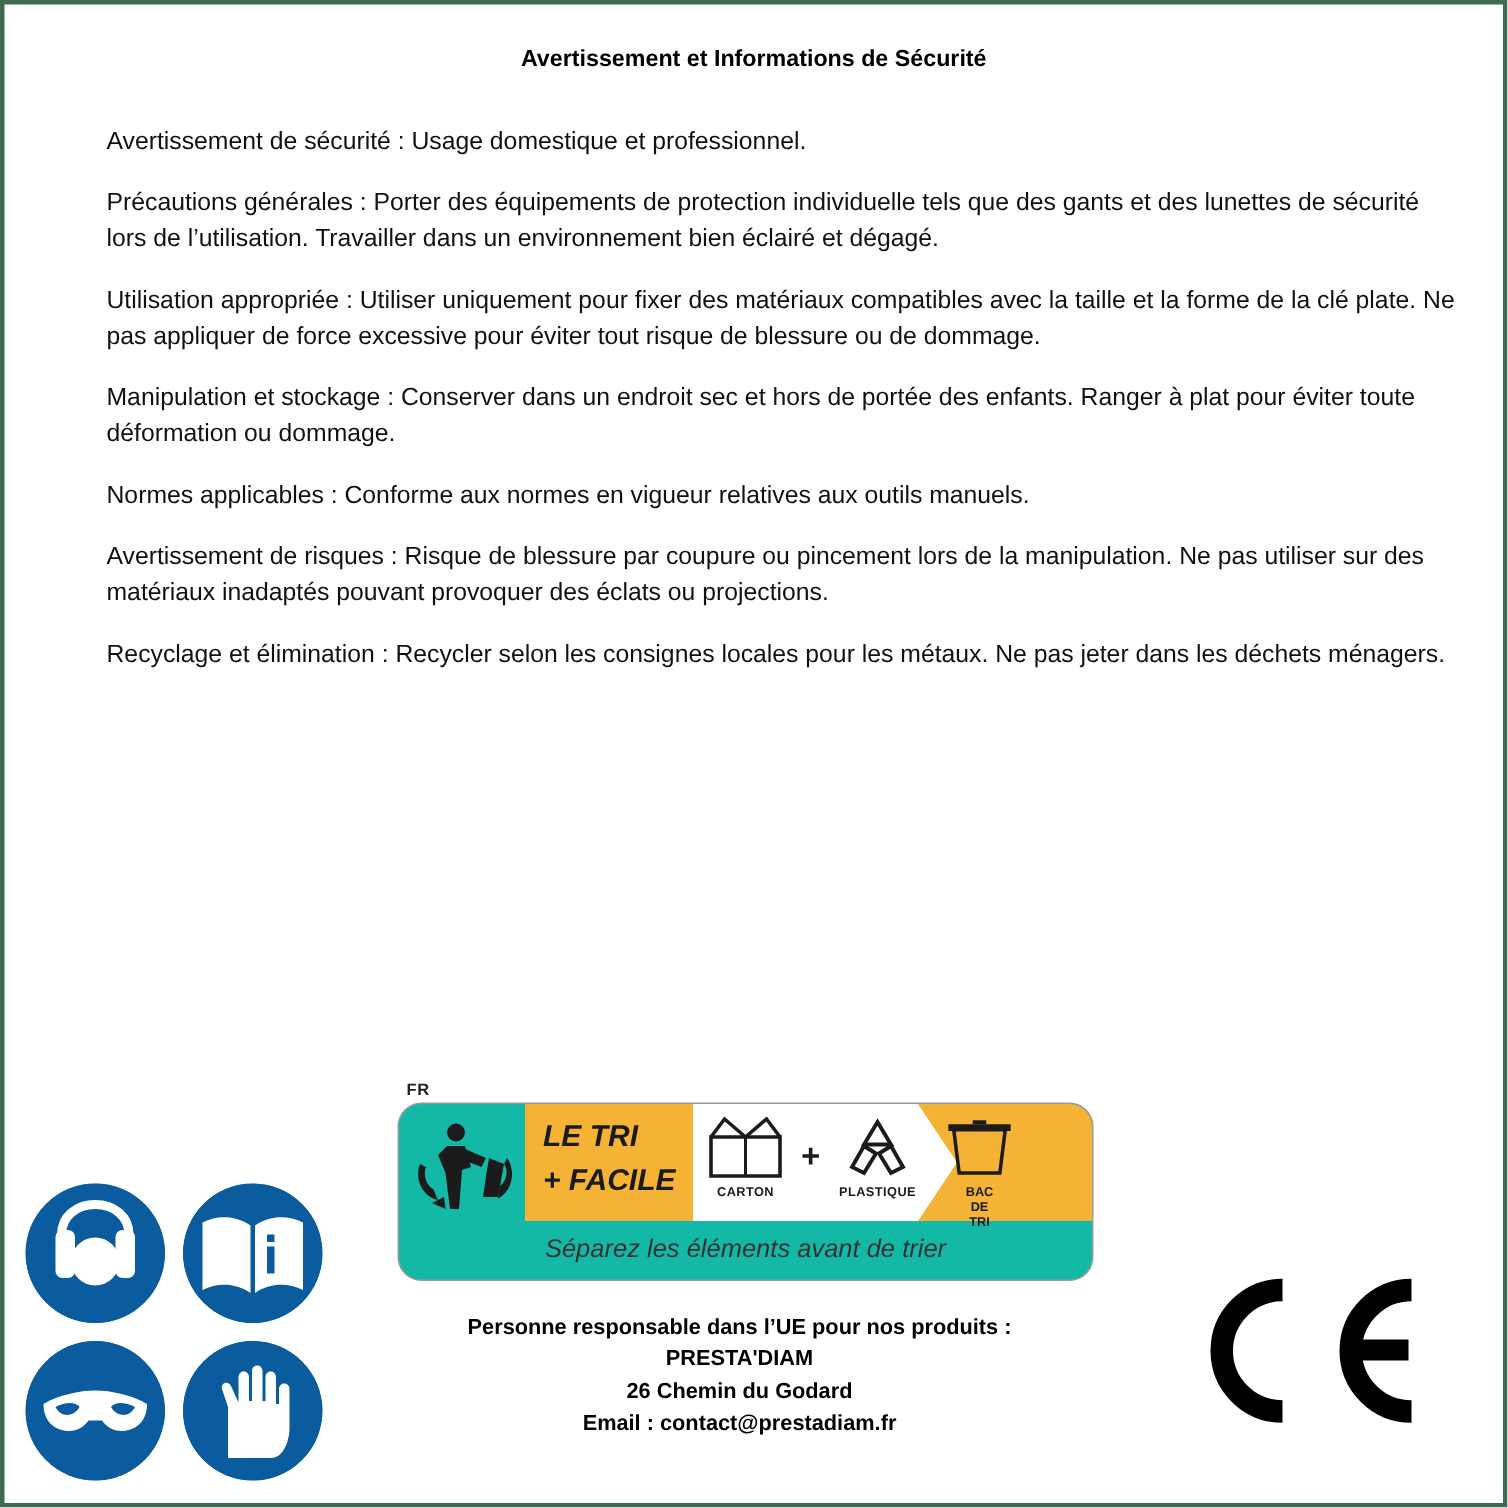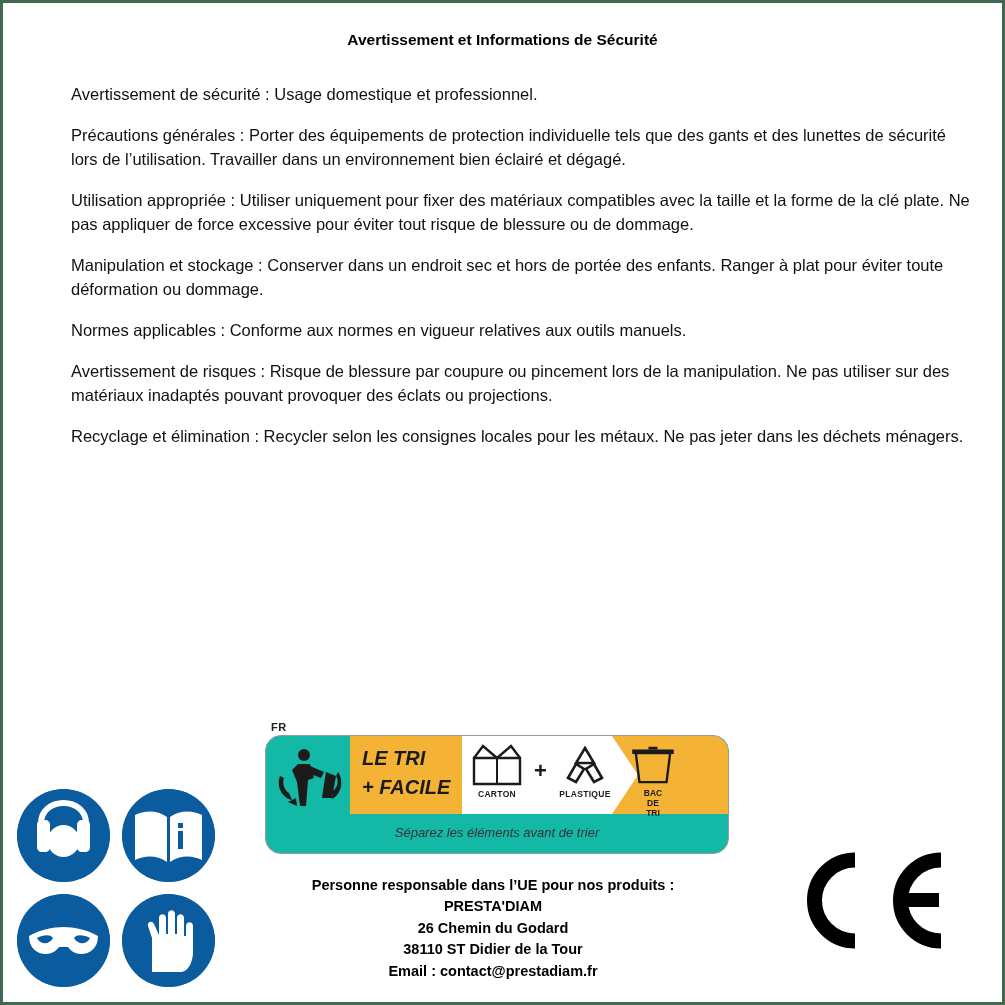--- a/index.html
+++ b/index.html
@@ -132,21 +132,21 @@
     top: 6px;
     width: 74px;
     height: 68px;
   }
   .triman-sep {
     position: absolute;
     left: 0;
     top: 80px;
     width: 462px;
     text-align: center;
-    font-size: 13px;
+    font-size: 17px;
     font-style: italic;
     color: #333;
     line-height: 34px;
   }
   .pack-item {
     position: absolute;
     top: 4px;
     text-align: center;
     width: 62px;
   }
@@ -321,21 +321,20 @@
       </div>
 
       <div class="triman-sep">Séparez les éléments avant de trier</div>
     </div>
   </div>
 
   <div class="responsible">
     <div>Personne responsable dans l’UE pour nos produits :</div>
     <div>PRESTA'DIAM</div>
     <div>26 Chemin du Godard</div>
-    <div>38110 ST Didier de la Tour</div>
     <div>Email : contact@prestadiam.fr</div>
   </div>
 
   <div class="ce-mark">
     <svg viewBox="0 0 150 105" aria-hidden="true">
       <path d="M52 12a40 40 0 1 0 0 81" fill="none" stroke="#000" stroke-width="15"></path>
       <path d="M138 12a40 40 0 1 0 0 81" fill="none" stroke="#000" stroke-width="15"></path>
       <rect x="100" y="45" width="36" height="14" fill="#000"></rect>
     </svg>
   </div>

